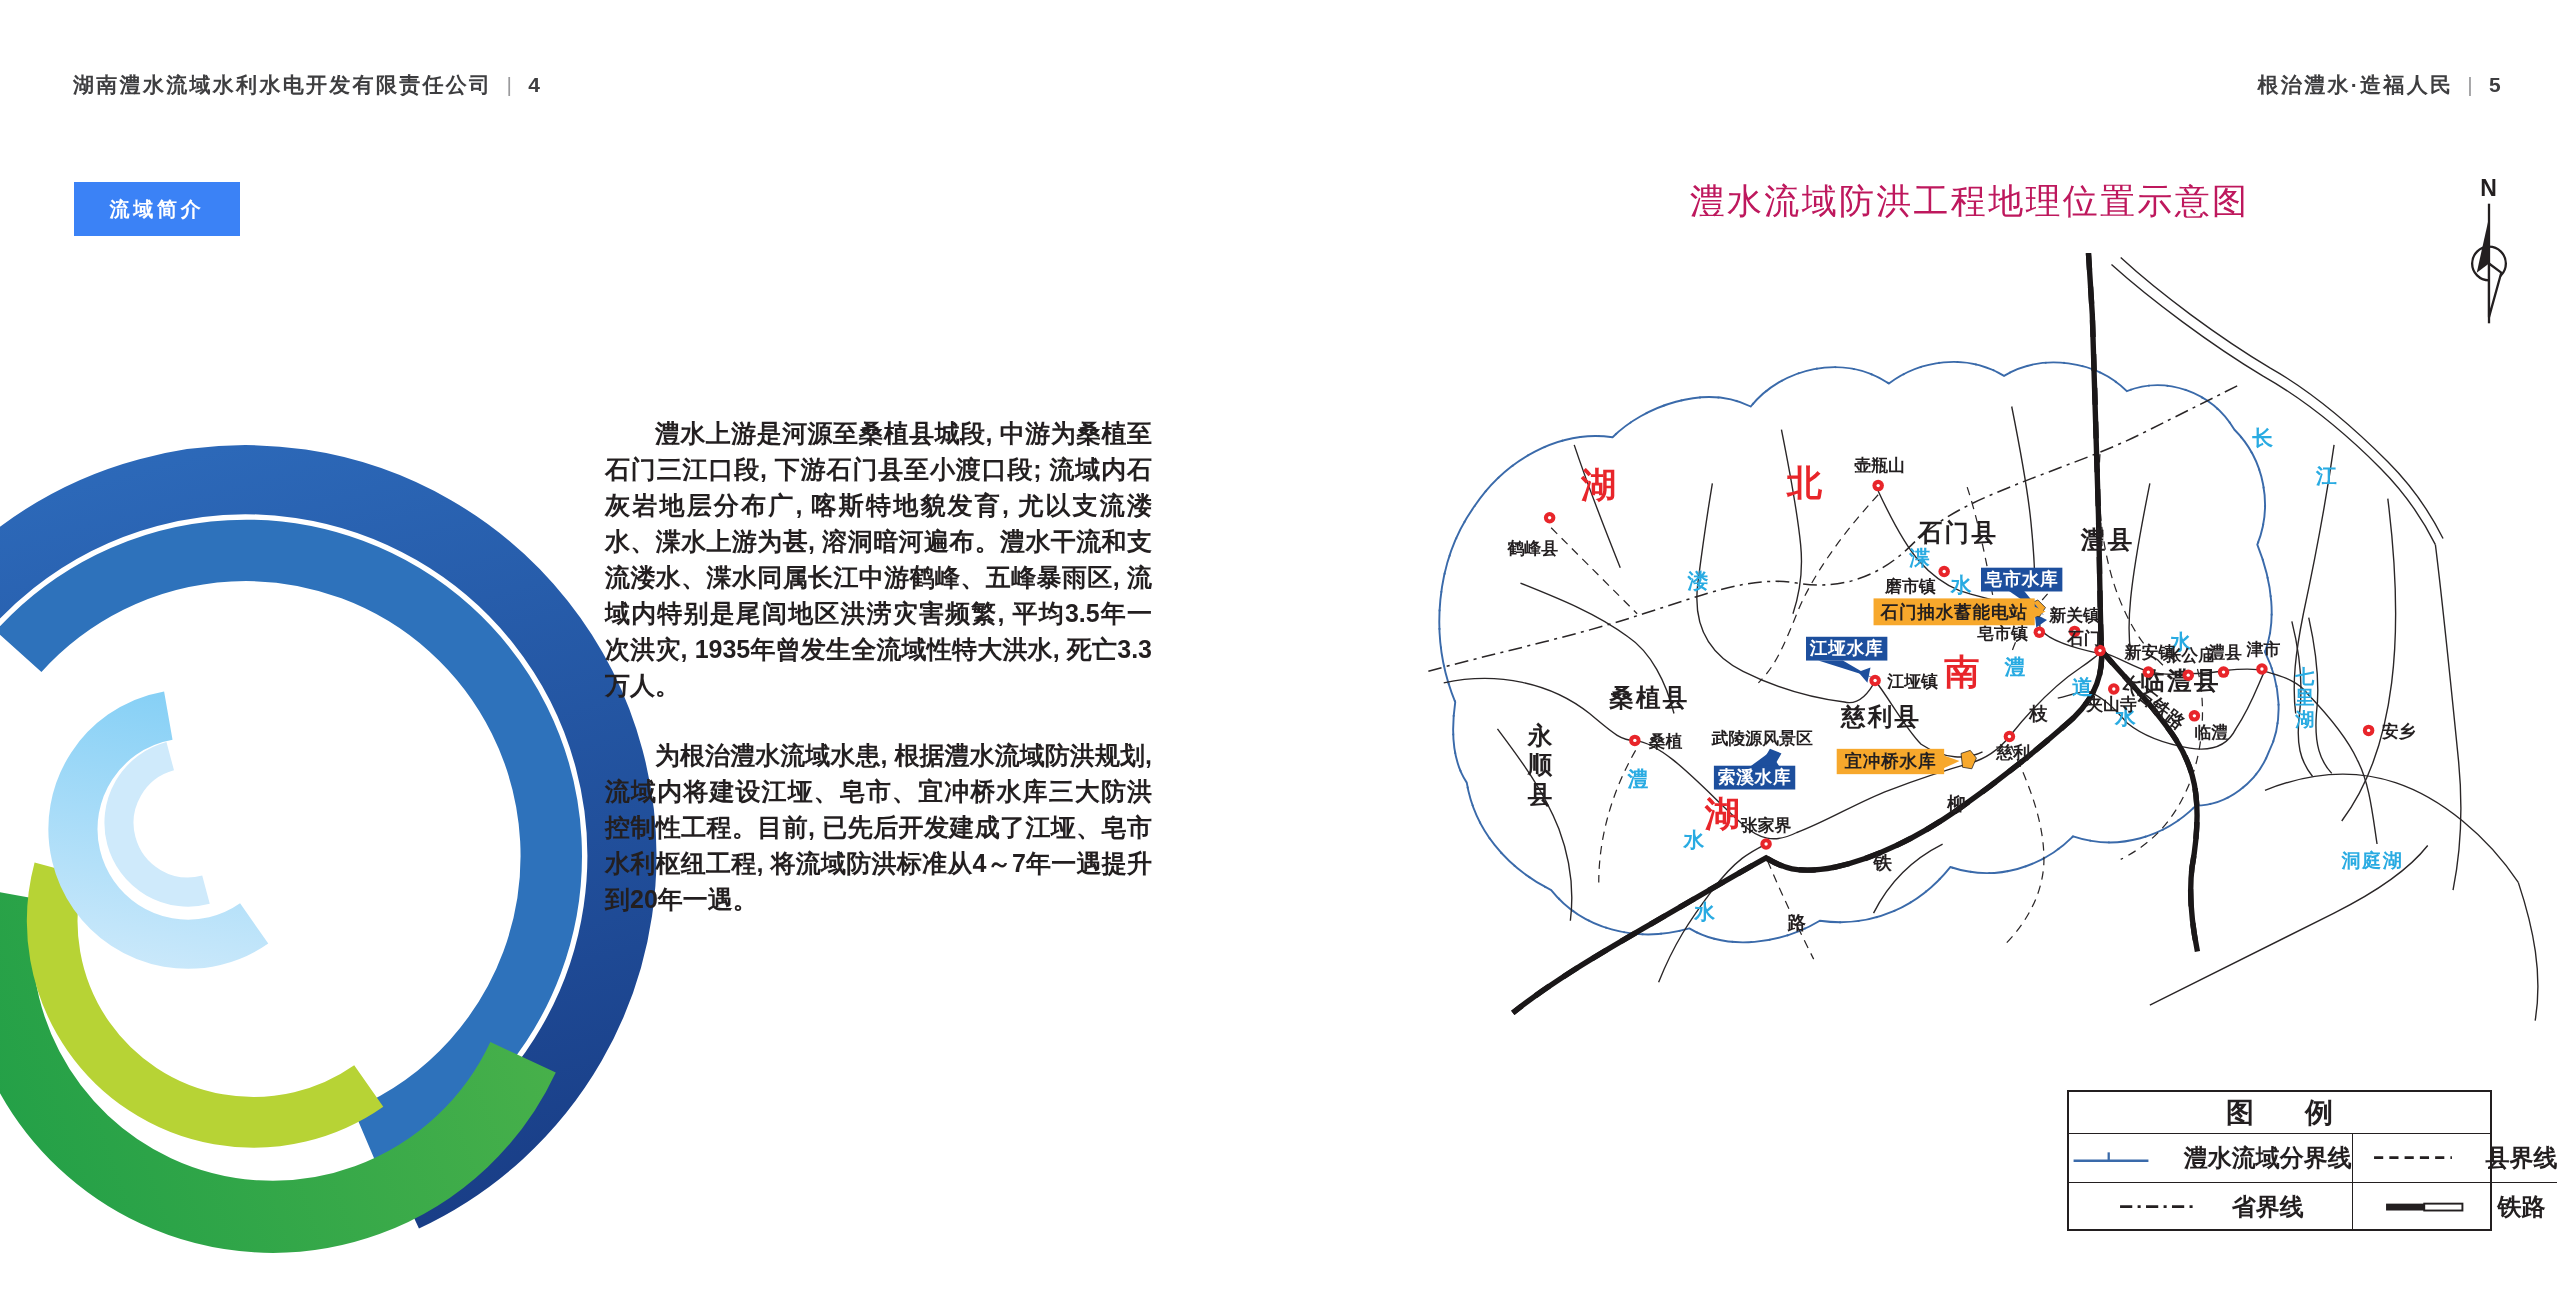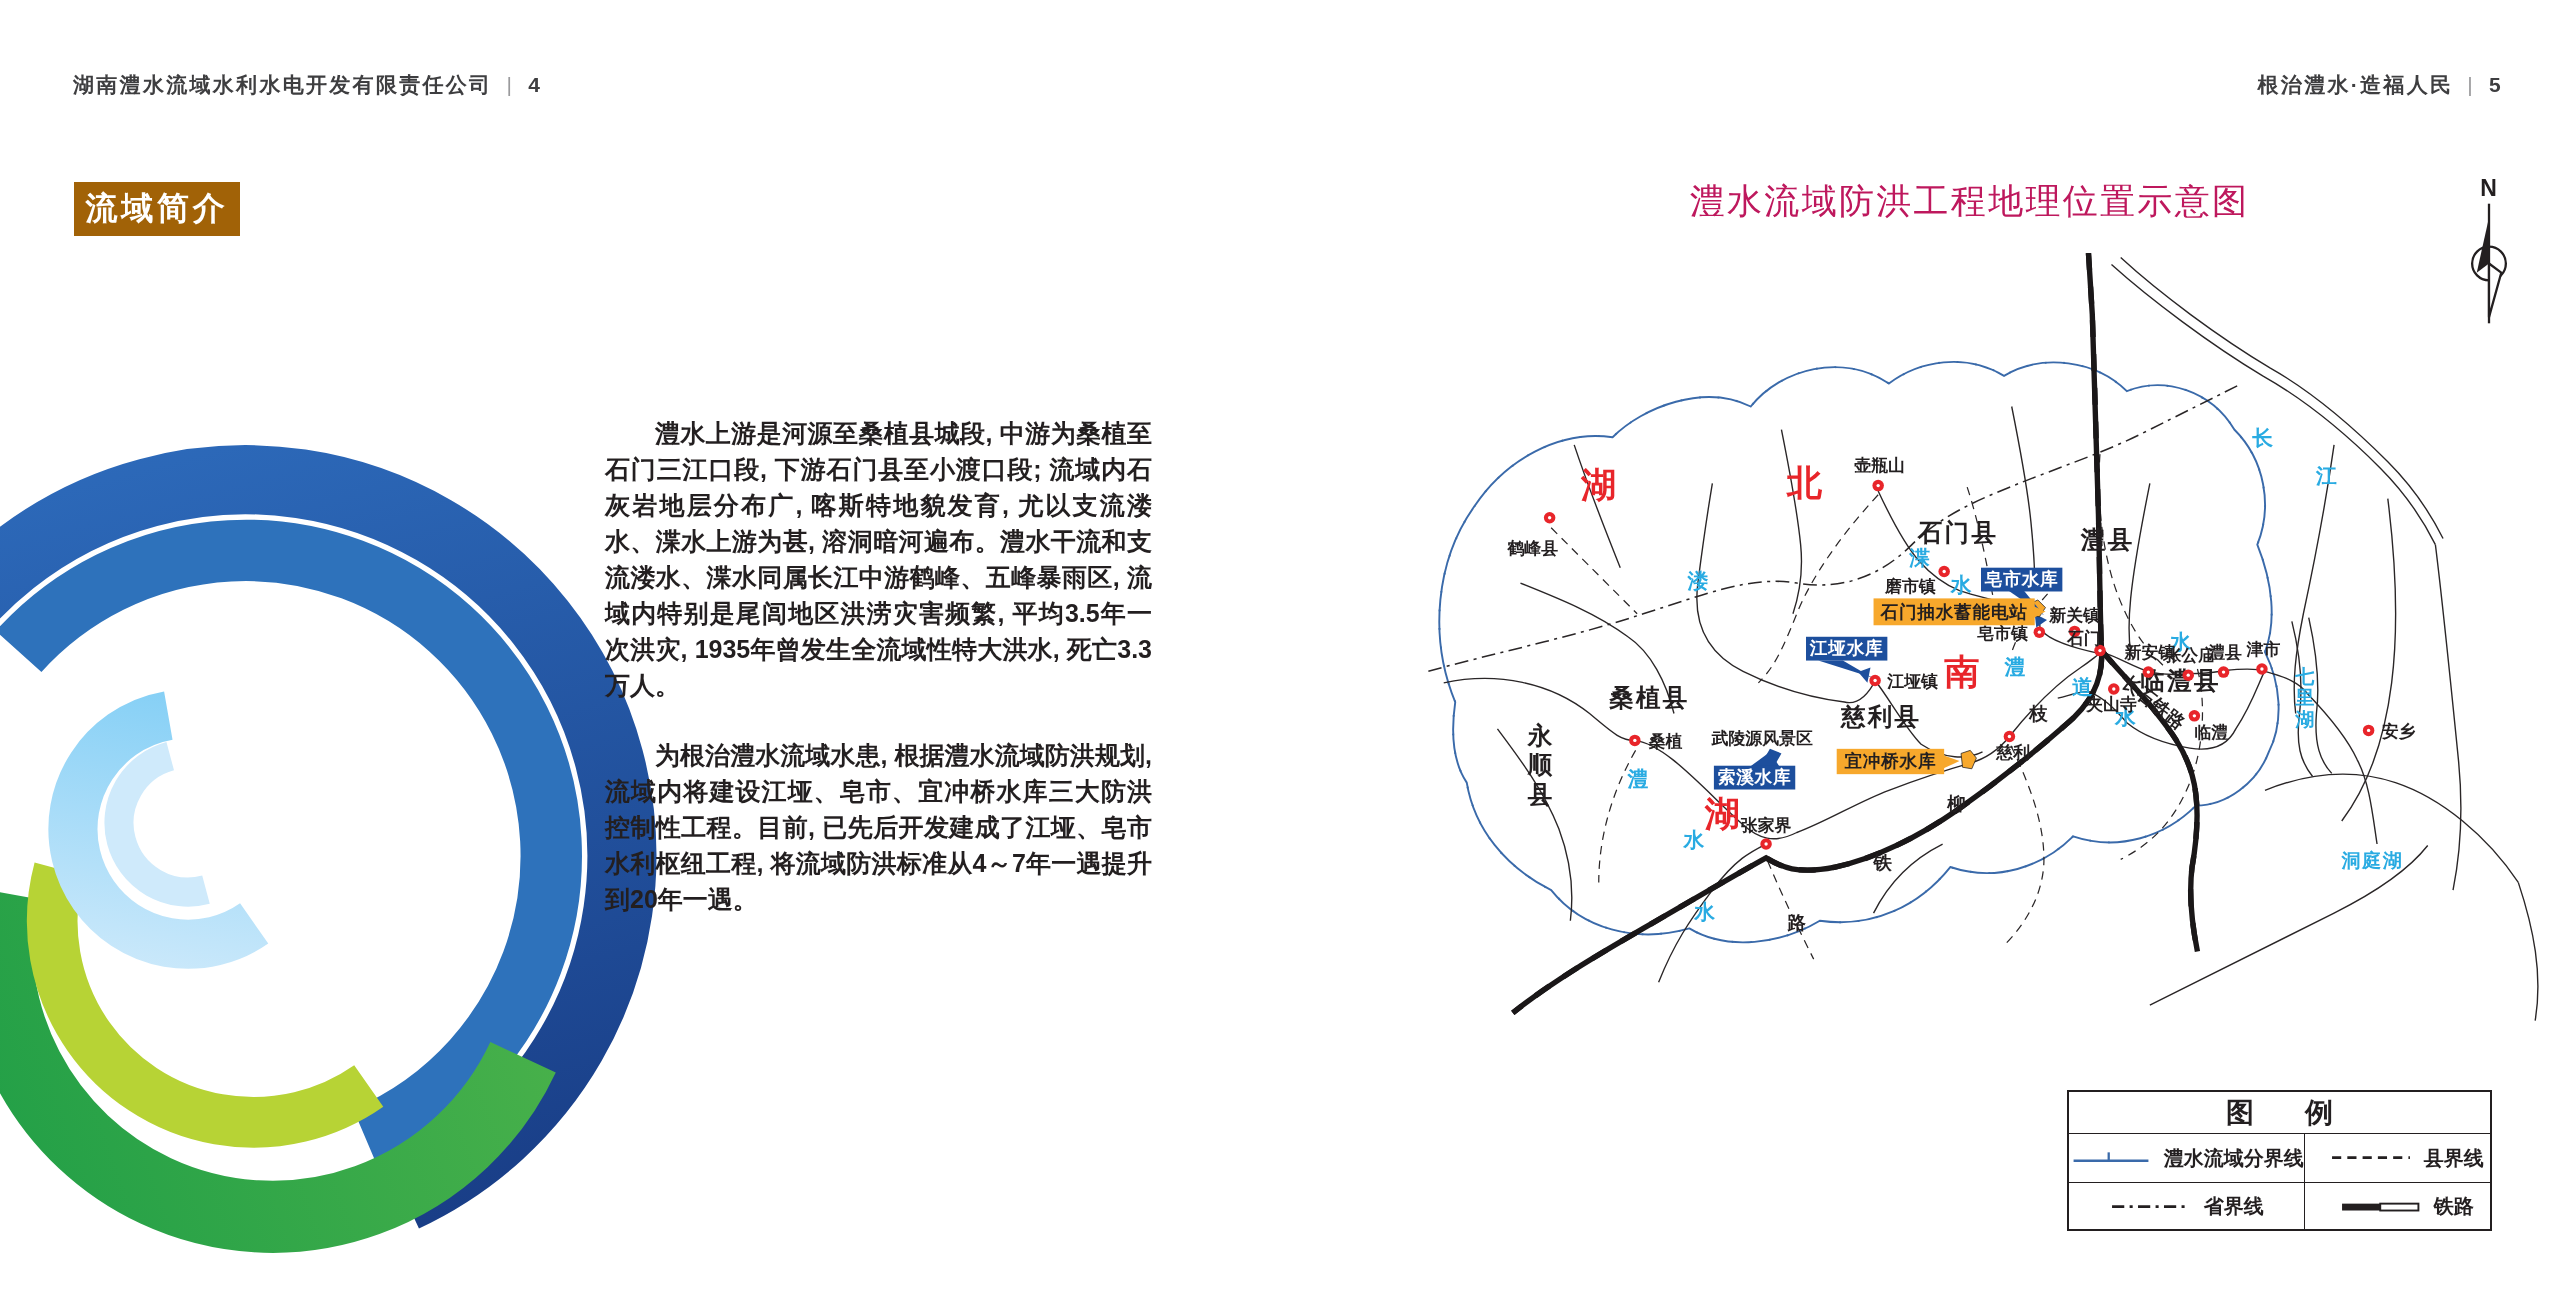--- a/index.html
+++ b/index.html
@@ -4,22 +4,22 @@
 <style>
   html,body{margin:0;padding:0;background:#ffffff;}
   #page{position:relative;width:2576px;height:1306px;background:#ffffff;overflow:hidden;
         font-family:"Liberation Sans", sans-serif;color:#231f20;}
   
   .hdr{position:absolute;top:71px;font-size:21px;font-weight:bold;color:#3e3e40;letter-spacing:2.3px;white-space:nowrap;}
   .hdr .sep{color:#9a9a9c;font-weight:normal;padding:0 14px;}
   #hdr-left{left:73px;}
   #hdr-right{right:73px;}
   
-  .badge{position:absolute;left:74px;top:182px;width:166px;height:54px;background:#a16207;
-         color:#fff;font-size:32px;font-weight:bold;letter-spacing:3.8px;
+  .badge{position:absolute;left:74px;top:182px;width:166px;height:54px;background:#3b82f6;
+         color:#fff;font-size:20px;font-weight:bold;letter-spacing:3.8px;
          display:flex;align-items:center;justify-content:center;}
   
   .bodytext{position:absolute;left:605px;top:415px;width:547px;font-size:25px;line-height:36px;
             font-weight:bold;text-align:justify;color:#231f20;}
   .bodytext p{margin:0 0 34px 0;text-indent:2em;}
   
   .map-title{position:absolute;left:1582px;top:178px;width:775px;text-align:center;
              font-size:35px;font-weight:normal;color:#be185d;letter-spacing:2.3px;}
   .compass{position:absolute;left:2454px;top:175px;width:69px;text-align:center;}
   .compass .n{font-size:23px;font-weight:bold;color:#231f20;}
@@ -27,21 +27,21 @@
   #map{position:absolute;left:1382px;top:253px;width:1198px;height:875px;}
   
   .legend{position:absolute;left:2067px;top:1090px;width:425px;height:141px;border:2.3px solid #231f20;
           box-sizing:border-box;background:#fff;}
   .legend-title{height:41px;border-bottom:1.5px solid #231f20;display:flex;align-items:center;justify-content:center;
                 font-size:28px;font-weight:bold;letter-spacing:21.5px;text-indent:21.5px;}
   .legend-grid{display:grid;grid-template-columns:1fr 1fr;grid-template-rows:1fr 1fr;height:calc(100% - 41px);}
   .legend-cell{display:flex;align-items:center;justify-content:center;gap:10.7px;box-sizing:border-box;}
   .legend-cell.bl{border-left:1.5px solid #231f20;padding-left:18px;}
   .legend-cell.bt{border-top:1.5px solid #231f20;}
-  .legend-cell .lab{font-size:20px;font-weight:bold;white-space:nowrap;}
+  .legend-cell .lab{font-size:24px;font-weight:bold;white-space:nowrap;margin-left:20px;}
   
   text{font-family:"Liberation Sans", sans-serif;}
   .t-prov{font-size:46px;font-weight:bold;fill:#e8252a;}
   .t-county{font-size:32px;font-weight:bold;fill:#231f20;letter-spacing:3px;}
   .t-town{font-size:22px;font-weight:bold;fill:#231f20;}
   .t-river{font-size:27px;font-weight:bold;fill:#29abe2;}
   .t-lake{font-size:25px;font-weight:bold;fill:#29abe2;letter-spacing:2px;}
   .t-rail{font-size:24px;font-weight:bold;fill:#231f20;}
   .t-boxw{font-size:23px;font-weight:bold;fill:#ffffff;letter-spacing:1px;}
   .t-boxb{font-size:23px;font-weight:bold;fill:#231f20;letter-spacing:1px;}

